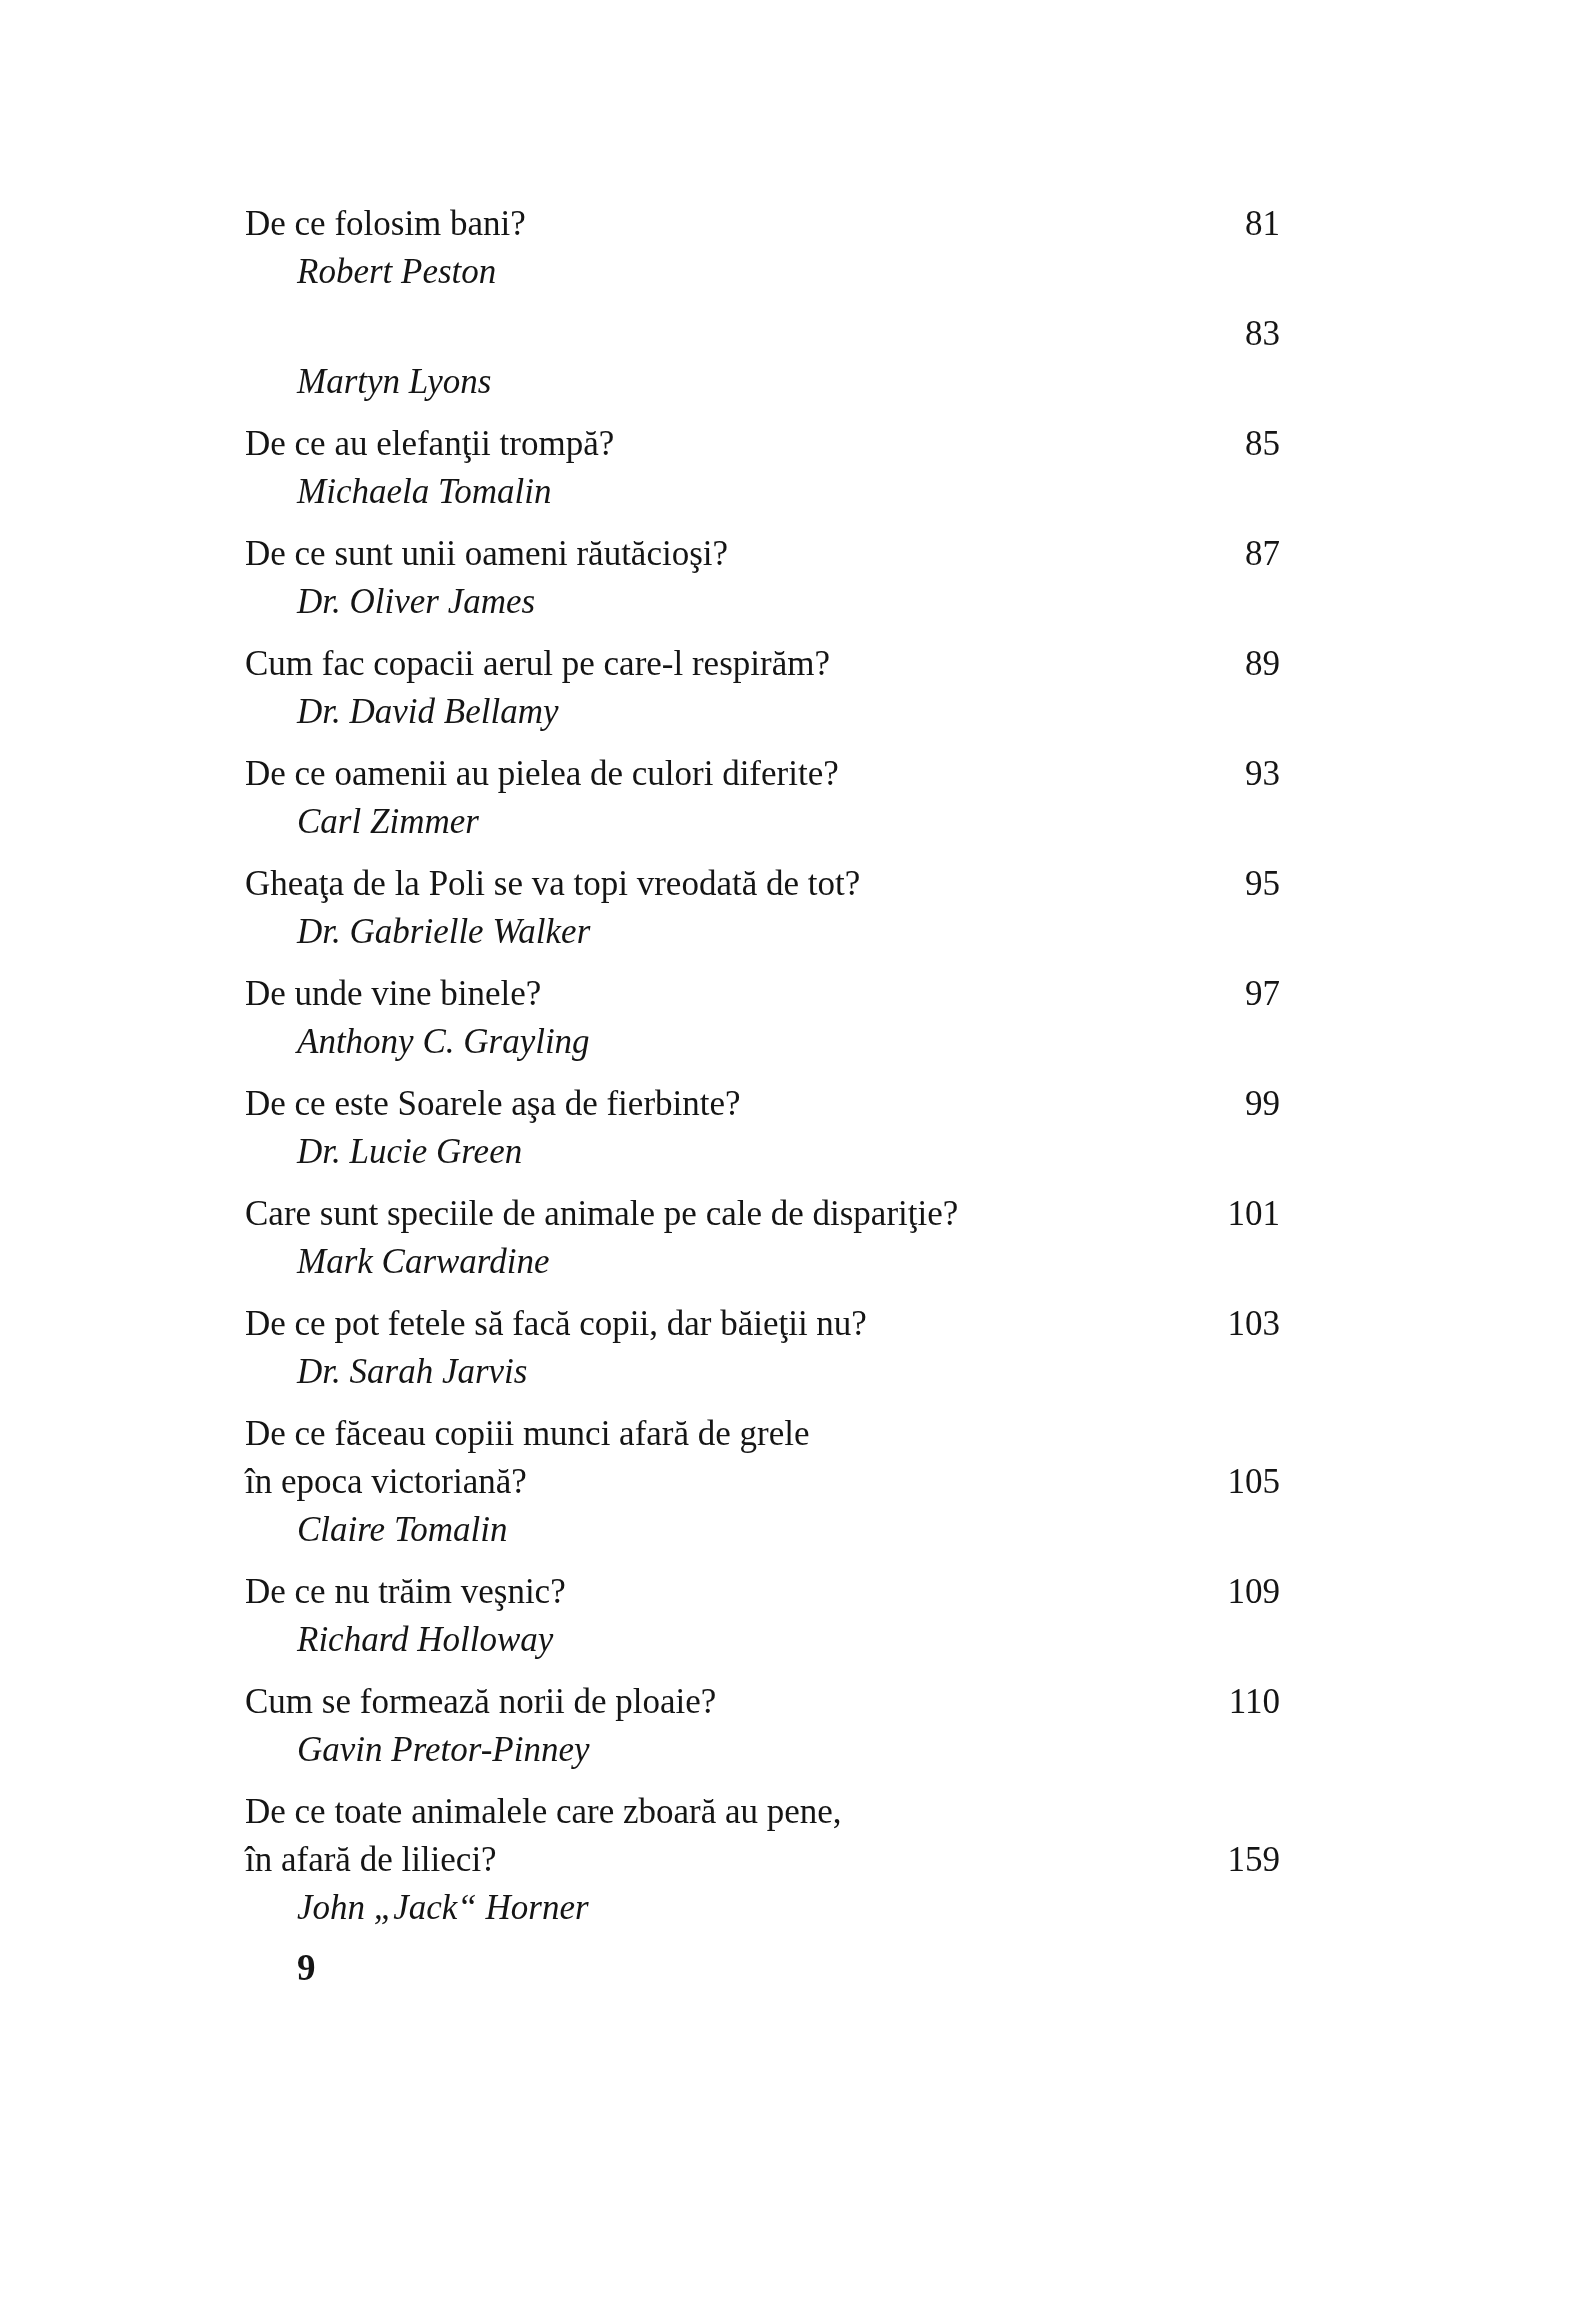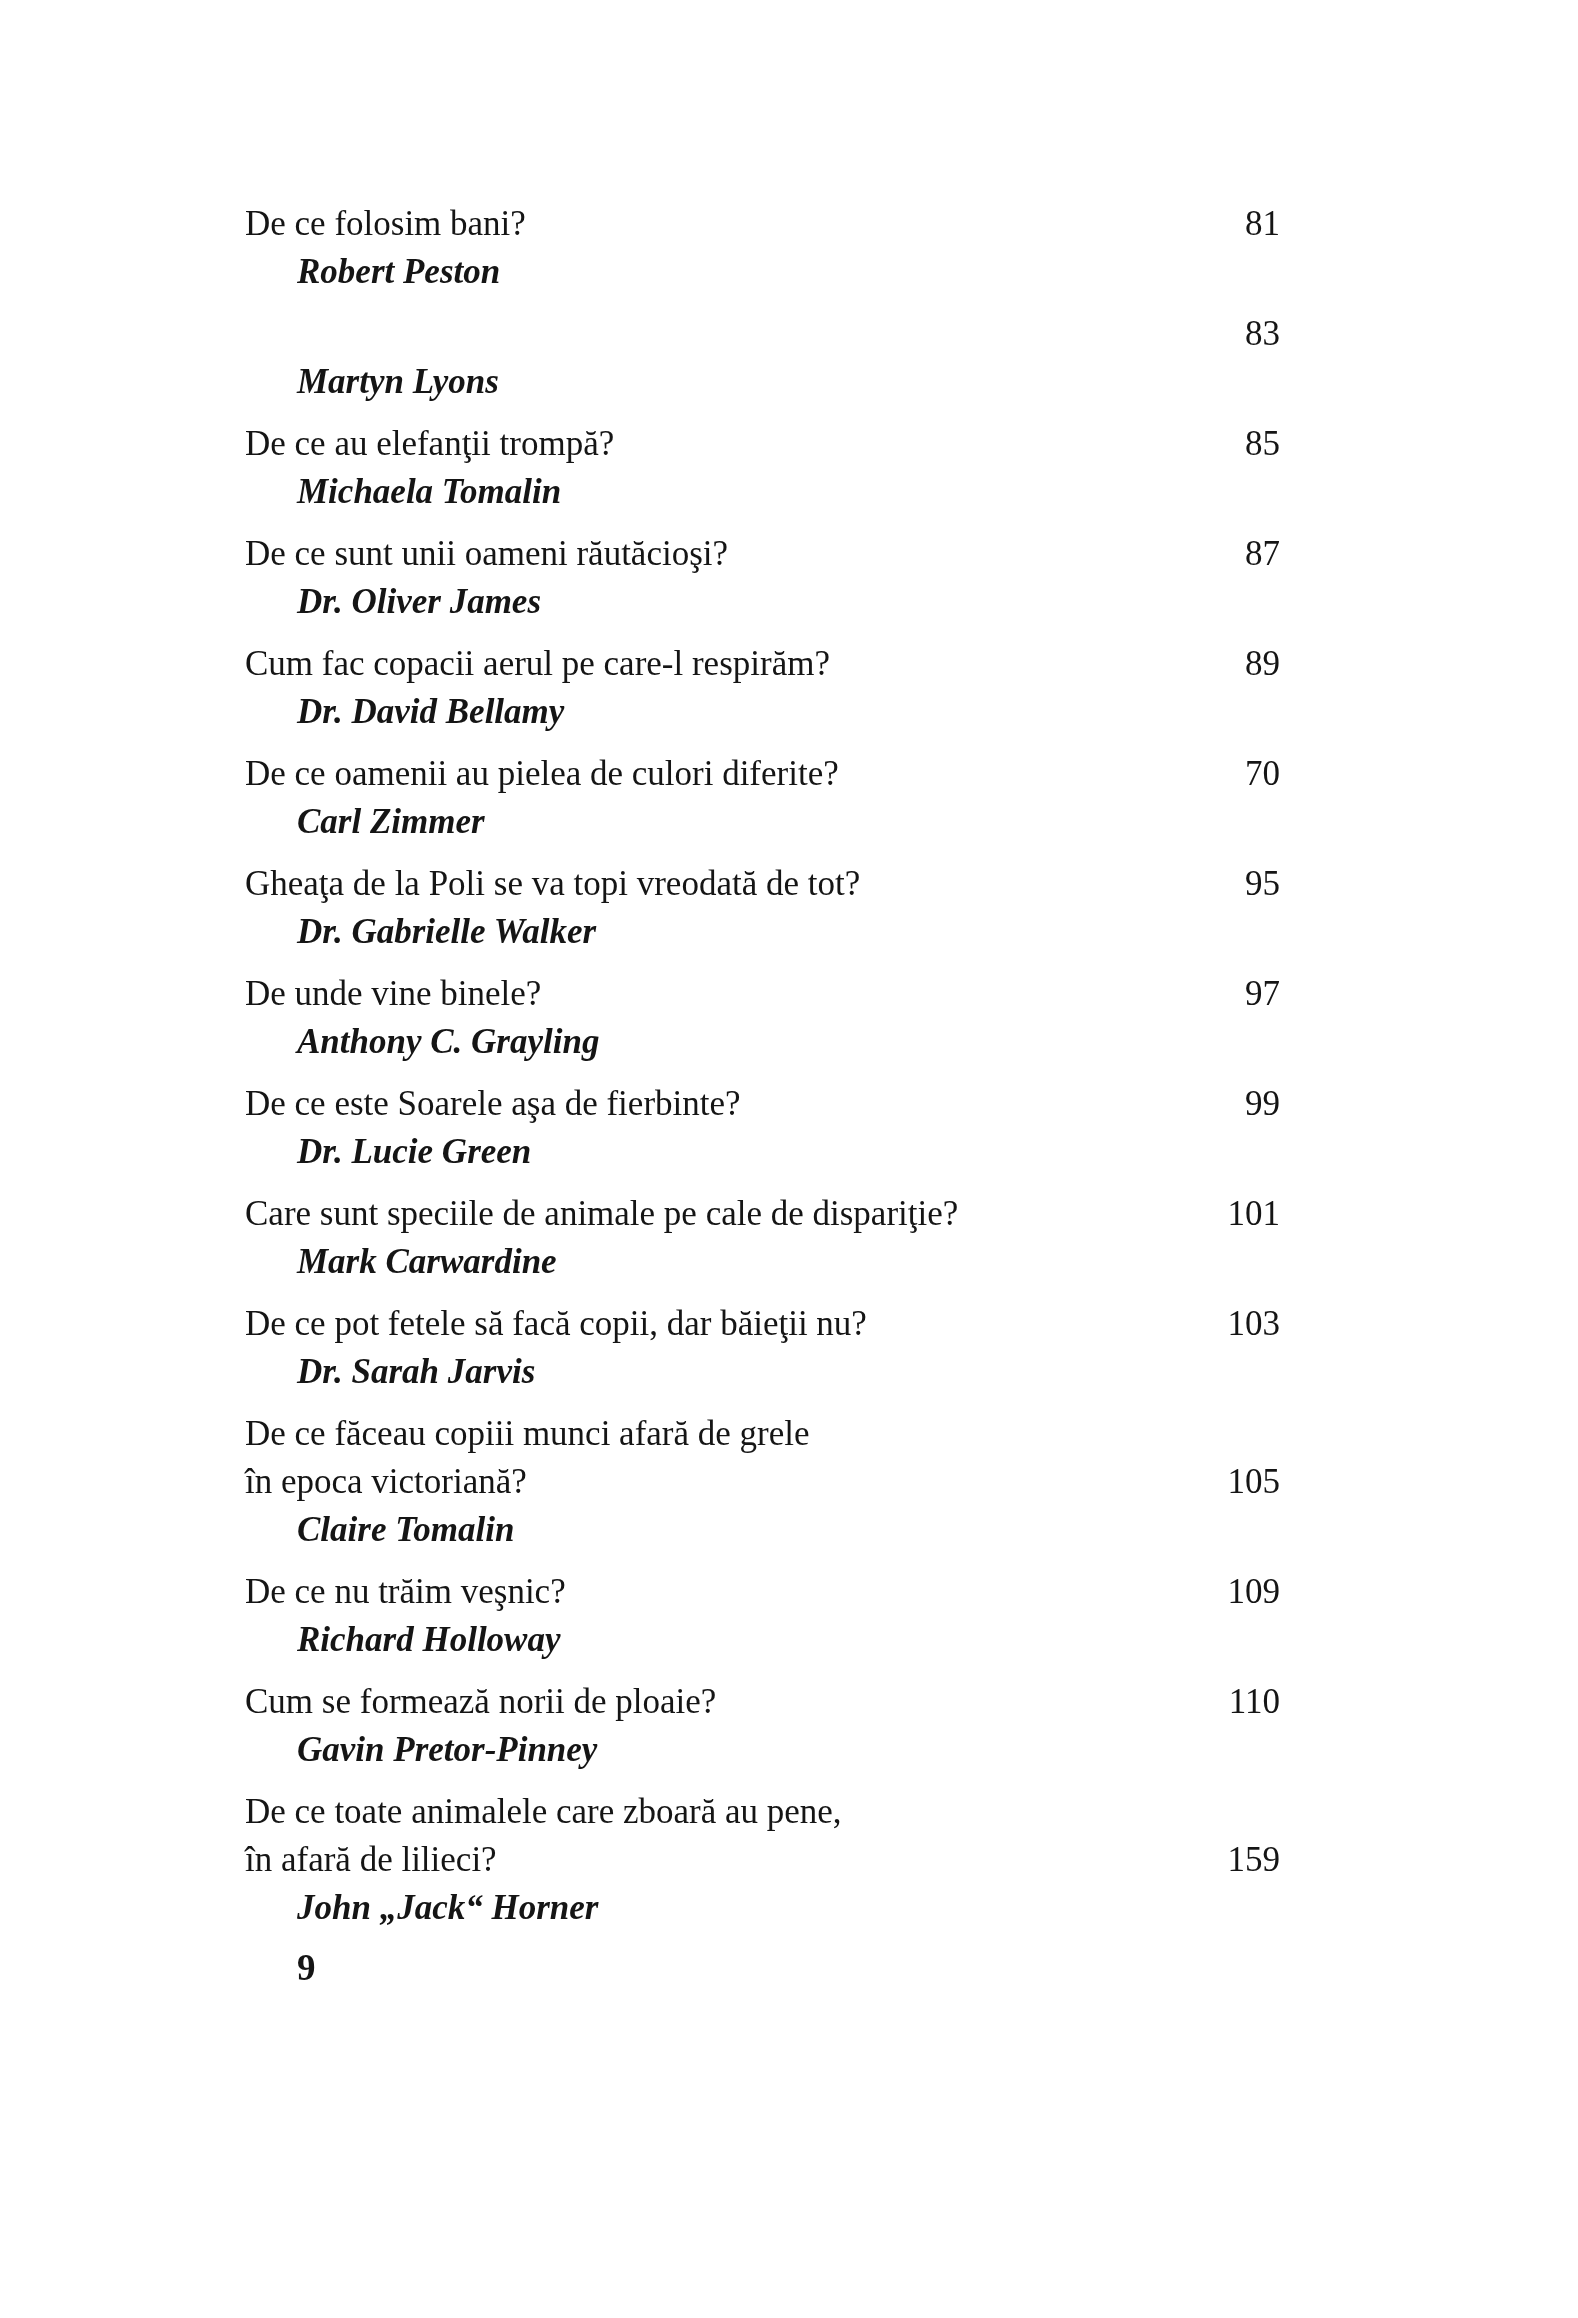--- a/index.html
+++ b/index.html
@@ -46,21 +46,20 @@
     background-position: 5px calc(100% - 10px);
   }
   .page-num {
     flex: 0 0 75px;
     text-align: right;
     white-space: nowrap;
   }
   .author {
     font-style: italic;
     padding-left: 52px;
-    font-weight: bold;
   }
   .footer-num {
     font-size: 37px;
     font-weight: bold;
     padding-left: 52px;
     margin-top: 13.4px;
   }
 </style>
 </head>
 <body>
@@ -120,21 +119,21 @@
         </div>
     <div class="author">Dr. David Bellamy</div>
   </div>
 
 
   <div class="entry">
     <div class="title-lines">
           <div class="title-line leader">
             <span class="title-text">De ce oamenii au pielea de culori diferite?</span>
             <span class="dots"></span>
-            <span class="page-num">70</span>
+            <span class="page-num">93</span>
           </div>
         </div>
     <div class="author">Carl Zimmer</div>
   </div>
 
   <div class="entry">
     <div class="title-lines">
           <div class="title-line leader">
             <span class="title-text">Gheaţa de la Poli se va topi vreodată de tot?</span>
             <span class="dots"></span>

